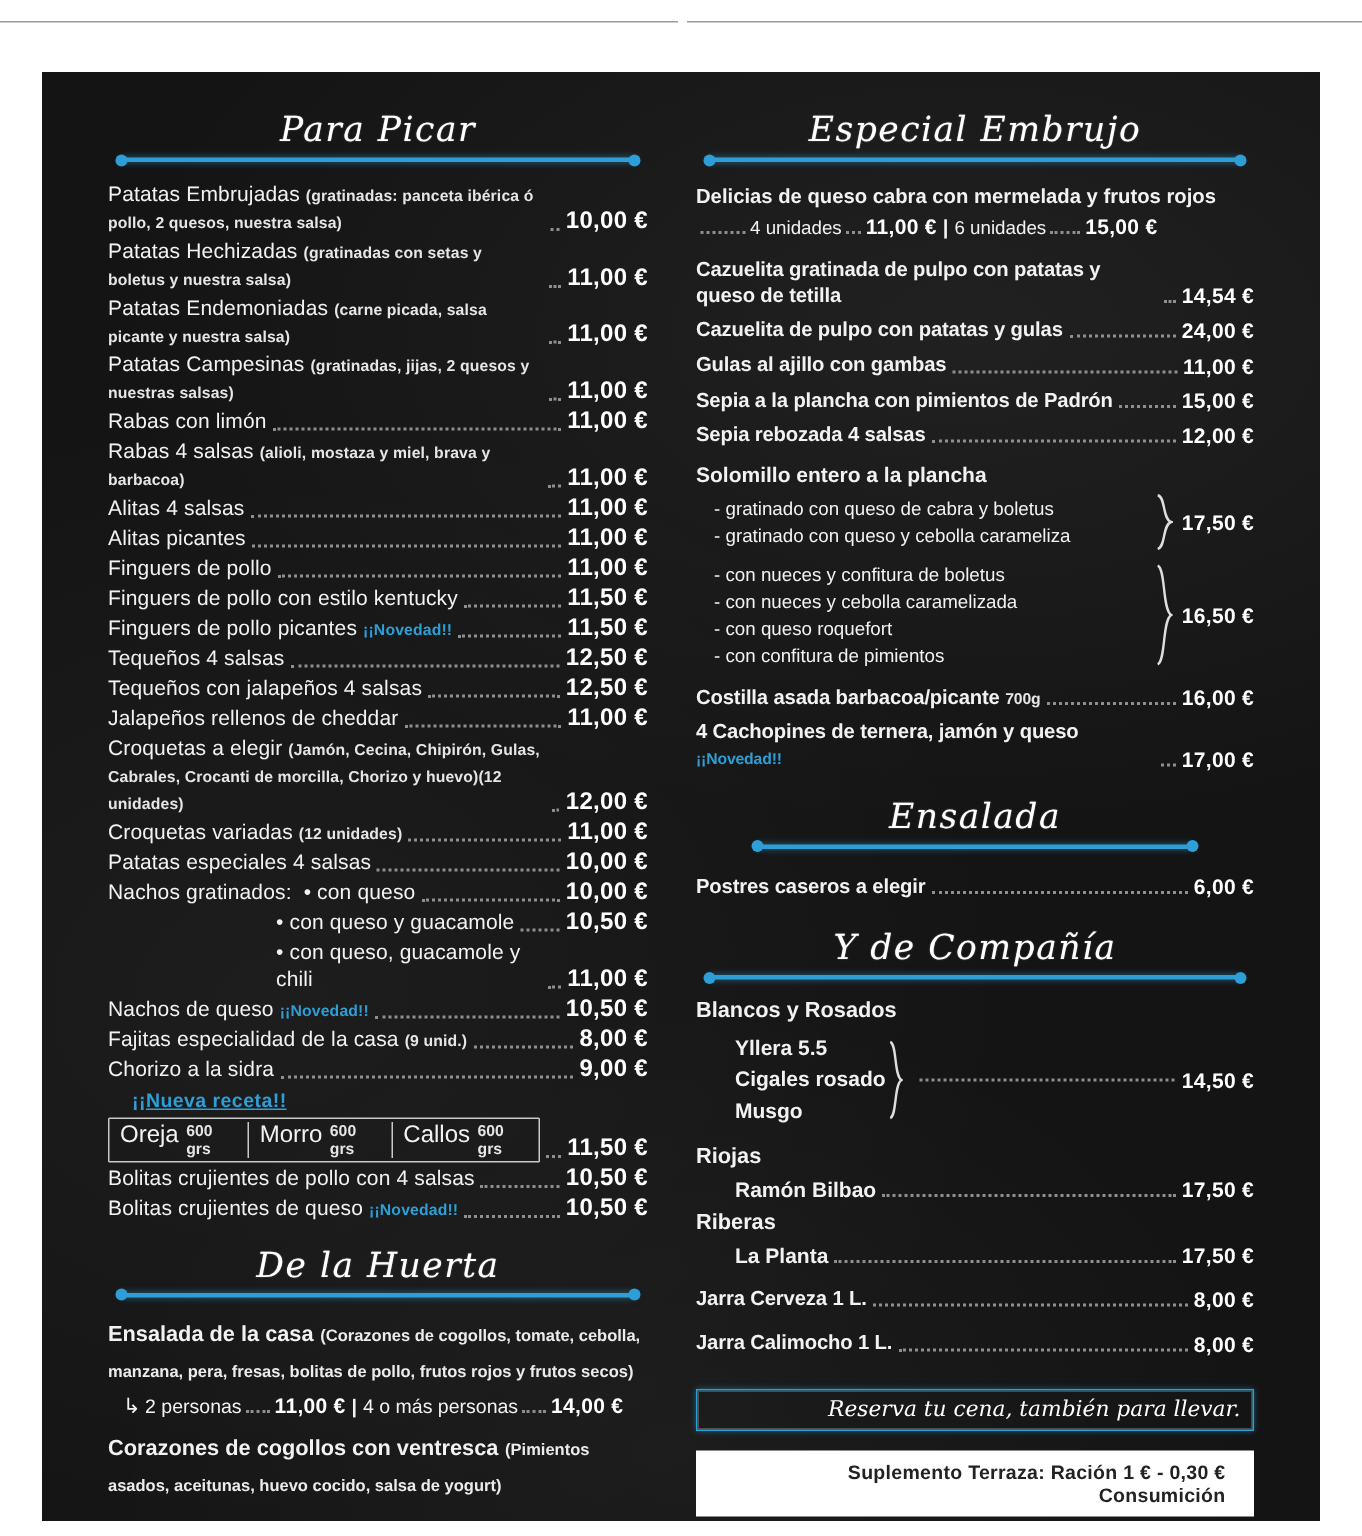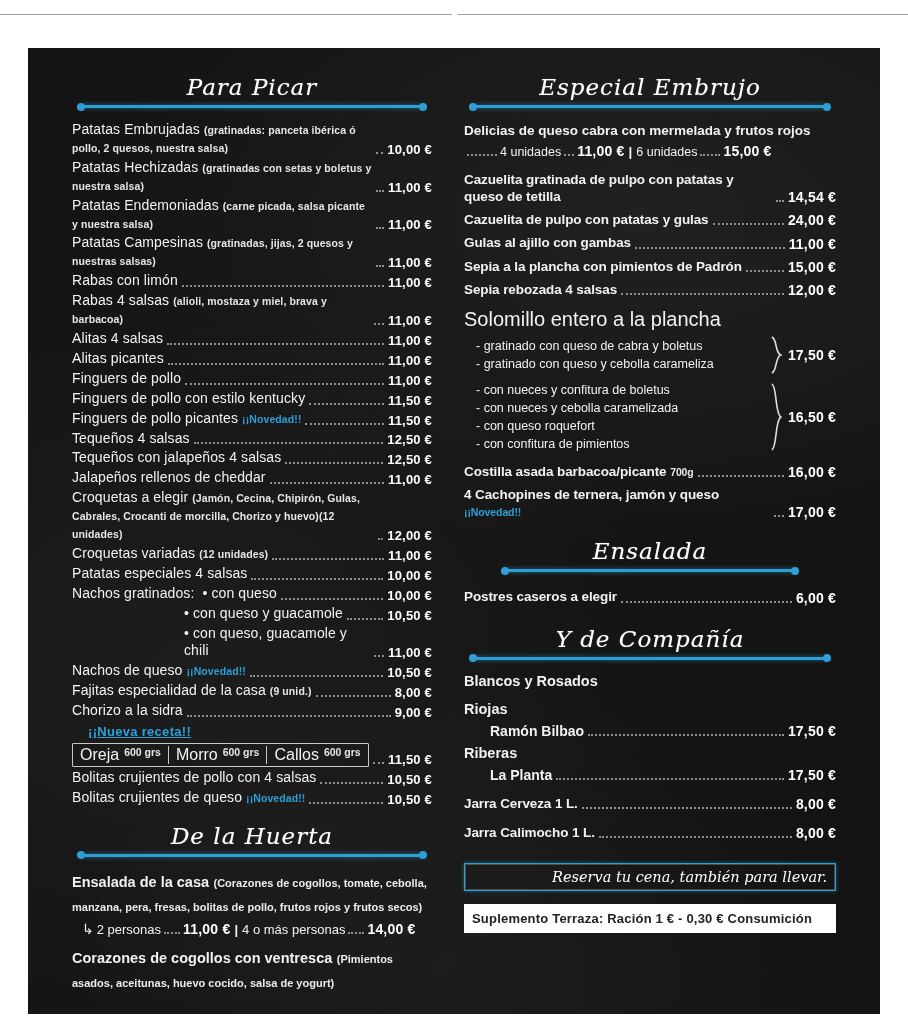--- a/index.html
+++ b/index.html
@@ -37,21 +37,21 @@
   .rule::before{left:-3px}
   .rule::after{right:-3px}
   .rule-sm{margin-left:40px;margin-right:40px}
 
   .item{display:flex;align-items:flex-end;margin:0 0 2px}
   .txt{font-size:14px;line-height:1.28;letter-spacing:.1px}
   .nm{color:#f2f2f2}
   .ds{font-size:10.5px;font-weight:700;color:#e6e6e6}
   .badge{color:#2e9fd6;font-weight:700;font-size:10.5px;white-space:nowrap}
   .lead{flex:1 1 10px;min-width:0;border-bottom:2px dotted #8f8f8f;margin:0 4px 3px 4px}
-  .price{font-size:13px;font-weight:700;color:#ffffff;white-space:nowrap;letter-spacing:.2px}
+  .price{font-size:16px;font-weight:700;color:#ffffff;white-space:nowrap;letter-spacing:.2px}
   .indent1{margin-left:112px}
 
   .note{color:#2e9fd6;font-weight:700;font-size:13px;text-decoration:underline;margin:4px 0 4px 16px;letter-spacing:.3px}
 
   .offal-box{display:inline-flex;align-items:flex-start;gap:5px;border:1px solid #c9c9c9;padding:2px 7px;border-radius:1px}
   .vsep{align-self:stretch;border-left:1px solid #c9c9c9;margin:0 2px}
 
   
   #sec-huerta{margin-top:14px}
   .salad{margin-bottom:9px}
@@ -68,21 +68,21 @@
   
   #col-right .item{margin-bottom:6px}
   #col-right .txt{font-size:13.5px;letter-spacing:-.1px}
   #col-right .nm{font-weight:700}
   #col-right .price{font-size:14px}
   .del{font-size:13.5px;font-weight:700;line-height:1.5;margin-bottom:8px}
   .del .smu{font-weight:400;font-size:12.5px}
   .del .price{font-size:14px;font-weight:700}
 
   .solo{margin-top:10px;margin-bottom:8px}
-  .solo-h{font-weight:400;font-size:20px;margin:0 0 5px}
+  .solo-h{font-weight:700;font-size:14px;margin:0 0 5px}
   .solo-g{display:flex;align-items:center;margin-bottom:5px}
   .solo-opts{flex:1;font-size:12.5px;line-height:1.3}
   .solo-opts div{margin:2px 0;padding-left:12px}
   .brace{display:inline-block;margin:0 6px 0 2px}
   .brace svg{display:block}
 
   
   .wg-header{font-weight:700;font-size:14.5px;margin:12px 0 6px}
   .wg-row{display:flex;align-items:center;margin:2px 0 8px 26px}
   .wg-names{font-weight:700;font-size:14px;line-height:1.5}
@@ -90,22 +90,22 @@
   .wine-row{display:flex;align-items:flex-end;margin:0 0 4px 26px}
   .w-nm{font-weight:700;font-size:14px}
   .jarra{margin-top:12px}
 
   .reserva-box{
     margin-top:22px;border:1px solid #2e9fd6;box-shadow:inset 0 0 0 1px rgba(255,255,255,.22), 0 0 4px rgba(46,159,214,.5);
     padding:5px 8px;text-align:right;color:#fff;
     font-family:"DejaVu Serif", serif;font-style:italic;font-size:14.5px;
   }
   .suplemento-box{
-    margin-top:13px;background:#ffffff;color:#222222;text-align:left;
-    padding:7px 8px;font-size:13px;font-weight:600;letter-spacing:.2px;
+    margin-top:13px;background:#ffffff;color:#222222;text-align:right;
+    padding:7px 19px;font-size:13px;font-weight:600;letter-spacing:.2px;
   }
 </style>
 </head>
 <body>
 
 <div class="topline" id="topline-a"></div>
 <div class="topline" id="topline-b"></div>
 
 <div id="board">
 
@@ -365,20 +365,34 @@
         <span class="lead"></span>
         <span class="price">6,00 €</span>
       </div>
     </section>
 
     <section class="sec" style="margin-top:18px">
       <h2 class="sec-title">Y de Compañía</h2>
       <div class="rule"></div>
 
       <div class="wg-header">Blancos y Rosados</div>
+      <div class="wg-row">
+        <div class="wg-names">
+          <div>Yllera 5.5</div>
+          <div>Cigales rosado</div>
+          <div>Musgo</div>
+        </div>
+        <span class="brace" style="height:54px">
+            <svg width="10" height="54" viewBox="0 0 20 100" preserveAspectRatio="none">
+              <path d="M3,3 C12,6 8,45 18,50 C8,55 12,94 3,97" fill="none" stroke="#dedede" stroke-width="1.6" vector-effect="non-scaling-stroke"></path>
+            </svg>
+          </span>
+        <span class="lead-mid"></span>
+        <span class="price">14,50 €</span>
+      </div>
 
       <div class="wg-header">Riojas</div>
       <div class="wine-row">
         <span class="w-nm">Ramón Bilbao</span>
         <span class="lead"></span>
         <span class="price">17,50 €</span>
       </div>
 
       <div class="wg-header" style="margin-top:6px">Riberas</div>
       <div class="wine-row">

